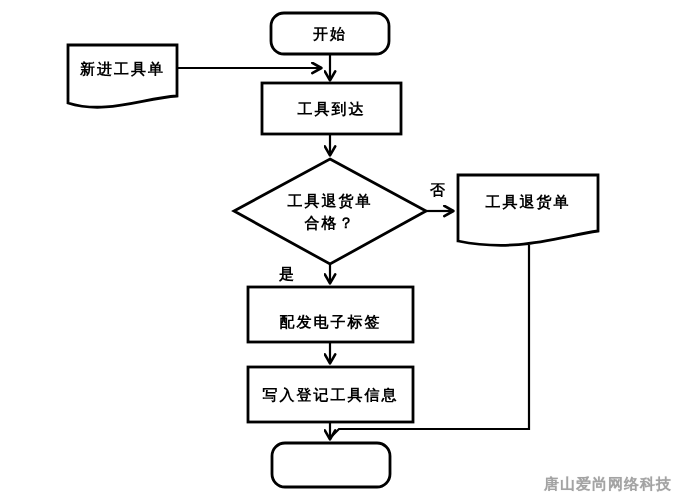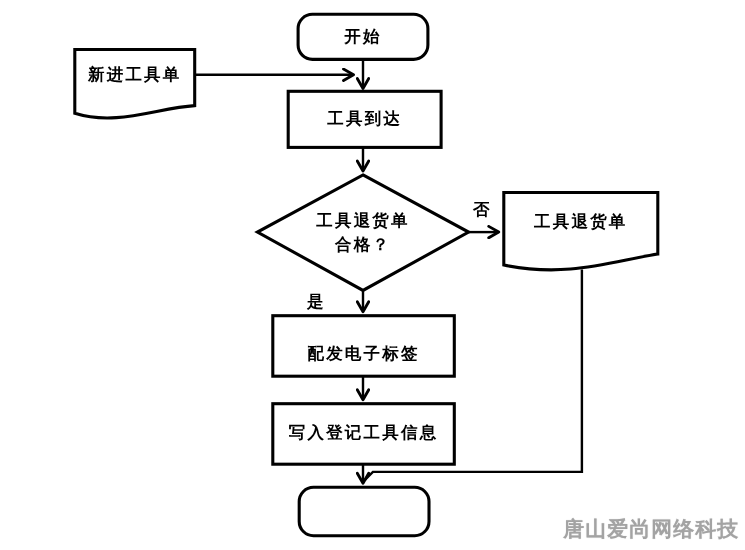--- a/index.html
+++ b/index.html
@@ -40,21 +40,21 @@
     position: absolute;
     font-weight: bold;
     font-size: 15px;
     color: #000000;
     pointer-events: none;
   }
   .watermark {
     position: absolute;
     right: 5px;
     bottom: 6px;
-    font-size: 19px;
+    font-size: 15px;
     font-weight: bold;
     letter-spacing: 1px;
     color: #a3a3a3;
     text-shadow: 0 0 1px #cfcfcf;
     pointer-events: none;
   }
 </style>
 </head>
 <body>
 
@@ -98,21 +98,21 @@
 
   <div class="node-label multiline" style="left:234px; top:159px; width:192px; height:105px;">
     <span>工具退货单</span>
     <span>合格？</span>
   </div>
 
   <div class="node-label" style="left:458px; top:175px; width:140px; height:54px;text-align:center;">工具退货单</div>
 
   <div class="node-label" style="left:248px; top:287px; width:165px; height:70px;">配发电子标签</div>
 
-  <div class="node-label" style="left:248px; top:367px; width:165px; height:55px;font-family:Liberation Mono, monospace;">写入登记工具信息</div>
+  <div class="node-label" style="left:248px; top:367px; width:165px; height:55px;">写入登记工具信息</div>
 
 
   <div class="edge-label" style="left:430px; top:181px;">否</div>
 
   <div class="edge-label" style="left:279px; top:265px;">是</div>
 
   <div class="watermark">唐山爱尚网络科技</div>
 
 </div>
 

